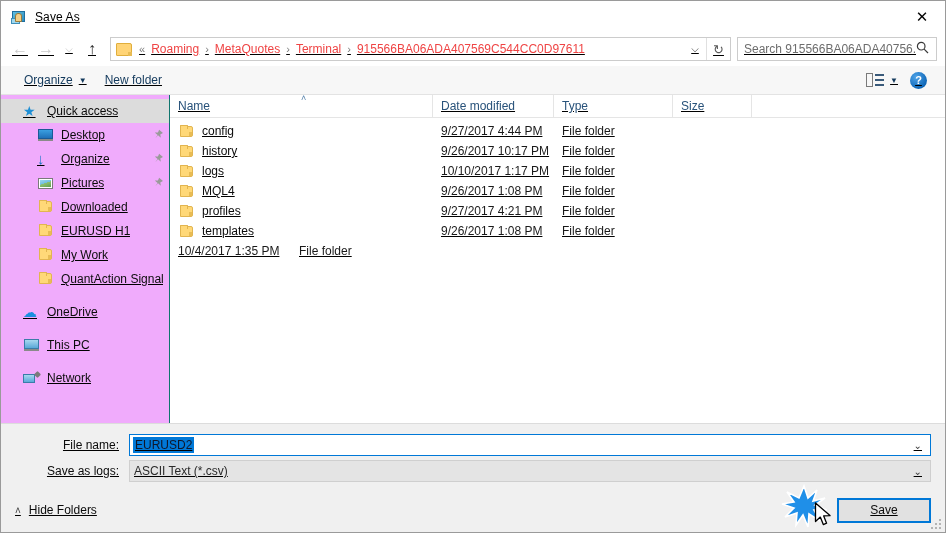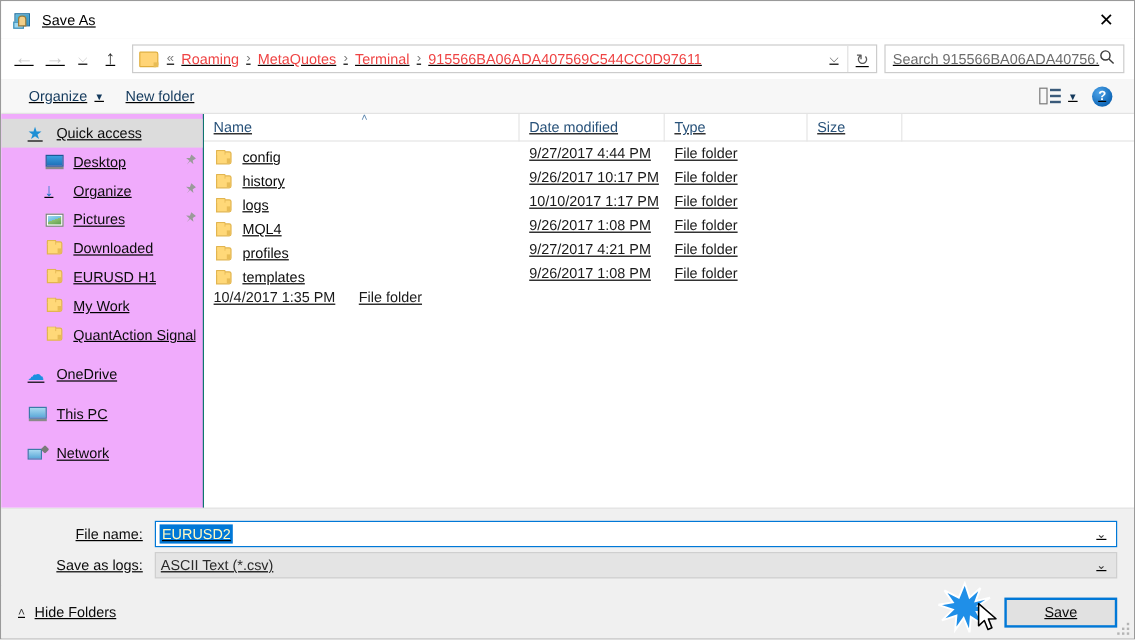--- a/index.html
+++ b/index.html
@@ -238,21 +238,21 @@
     position: relative;
   }
   .ch { position: relative; height: 23px; display: flex; align-items: center;
         padding-left: 8px; border-right: 1px solid #e5e5e5; }
   .ch.last { border-right: 1px solid #e5e5e5; }
   .ch .sortcaret {
     position: absolute; top: -2px; left: 50%; font-size: 9px; color: #5a85ad;
   }
   .rows { flex: 1; overflow: hidden; padding-top: 3px; }
   .frow {
-    height: 20px; display: flex; 
+    height: 20px; display: flex; align-items: center;
     font-size: 12px; color: #0b0b0b;
   }
   .fcell { padding-left: 8px; overflow: hidden; white-space: nowrap; }
   .fcell.name { display: flex; align-items: center; }
   .frow-folder-ico {
     width: 16px; height: 14px; flex: none; margin-right: 8px; position: relative;
   }
   .fcell.date, .fcell.type, .fcell.size { color: #1a1a1a; }
 
   
@@ -270,21 +270,21 @@
     flex: 1; height: 22px; display: flex; align-items: center;
     font-size: 12px; position: relative;
   }
   .combo.filename {
     background: #ffffff; border: 1px solid #0078d7;
   }
   .combo.filetype {
     background: #e4e4e4; border: 1px solid #cfcfcf; color: #2a2a2a; gap: 28px;
   }
   .combo .val { padding-left: 4px; }
-  .combo.filename .val { background: #0078d7; color: #fef9c3; padding: 1px 2px; margin-left: 3px; }
+  .combo.filename .val { background: #0078d7; color: #0f172a; padding: 1px 2px; margin-left: 3px; }
   .combo .chev {
     margin-left: auto; margin-right: 8px; font-size: 10px; color: #3a3a3a;
   }
 
   
   .footer {
     height: 44px; min-height: 44px;
     background: #f0f0f0;
     display: flex; align-items: center;
     padding: 0 14px; position: relative;

